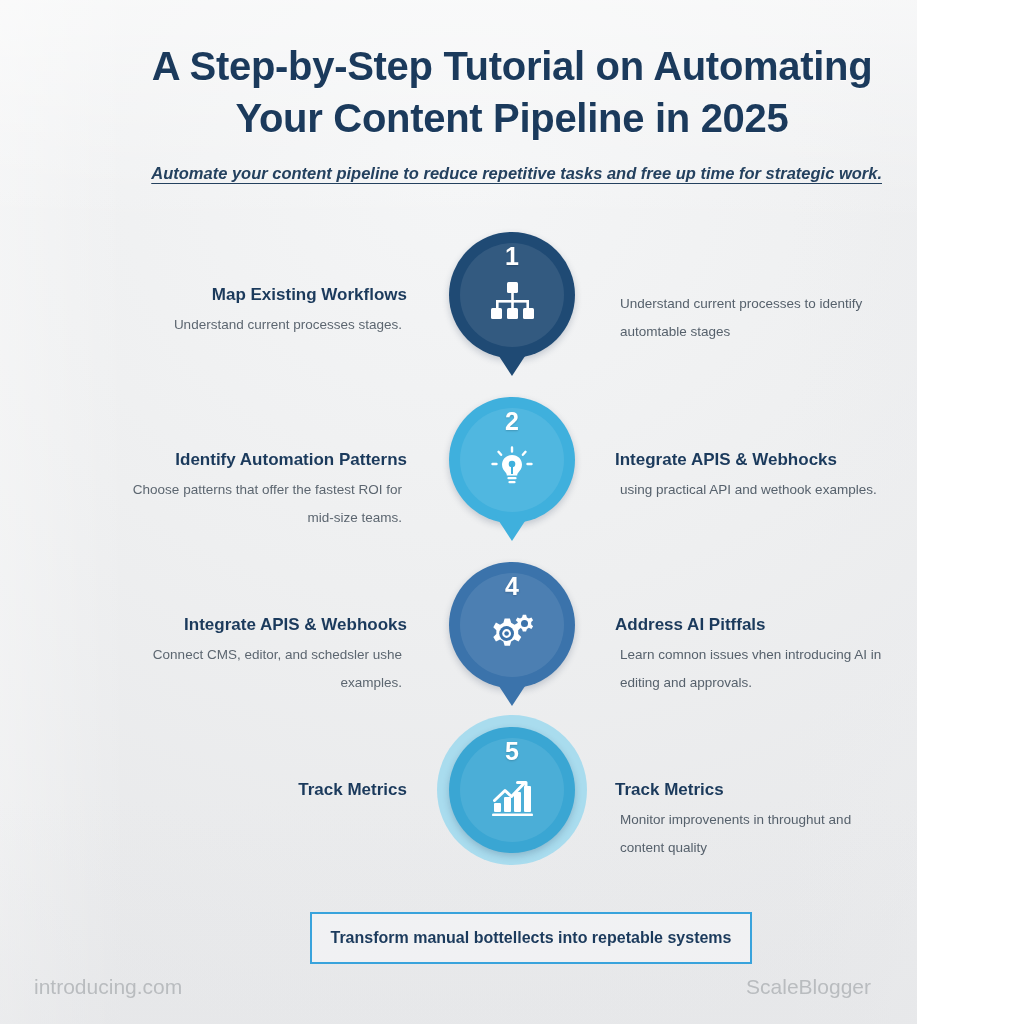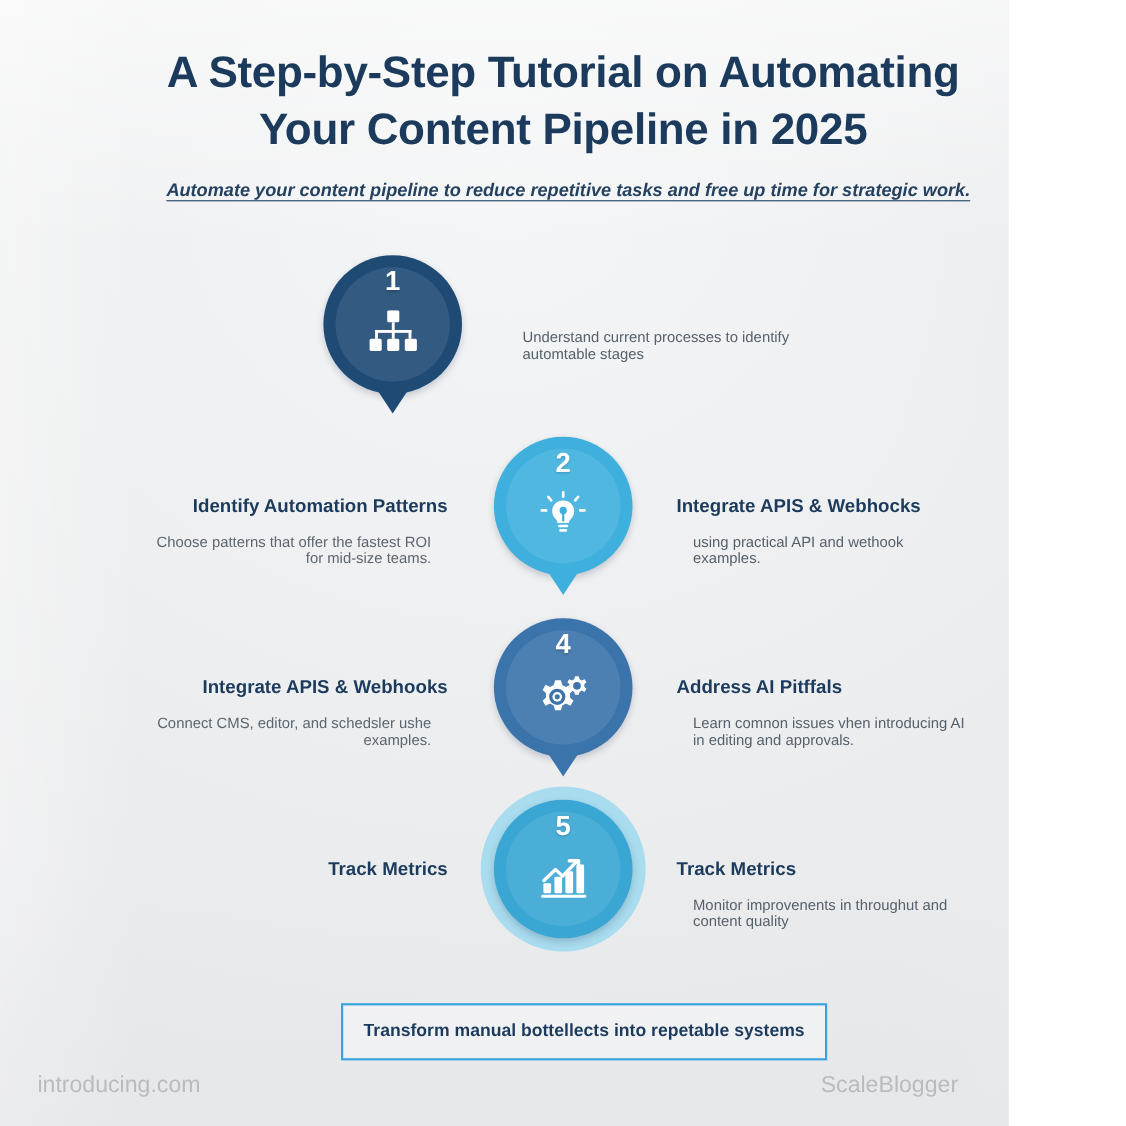--- a/index.html
+++ b/index.html
@@ -99,23 +99,23 @@
     padding-top: 52px;
   }
   .col h3 {
     margin: 0 0 6px 0;
     font-size: 17px;
     line-height: 21px;
     font-weight: bold;
     color: #1b3a5c;
   }
   .col p {
-    margin: 15px;
+    margin: 5px;
     font-size: 13.5px;
-    line-height: 15px;
+    line-height: 28px;
     color: #56616c;
   }
   .col-left p { color: #5c6670; }
 
   
   .marker-wrap {
     position: relative;
     width: 150px;
     display: flex;
     justify-content: center;
@@ -221,20 +221,24 @@
 <div id="infographic">
 
   <div class="header">
     <h1 class="title">A Step-by-Step Tutorial on Automating Your Content Pipeline in 2025</h1>
     <div class="subtitle">Automate your content pipeline to reduce repetitive tasks and free up time for strategic work.</div>
   </div>
 
   <div class="steps">
 
     <div class="step">
+      <div class="col col-left">
+        <h3>Map Existing Workflows</h3>
+        <p>Understand current processes stages.</p>
+      </div>
 
       <div class="marker-wrap">
         <div class="marker" style="background:#1f4a74; color:#1f4a74;">
           <div class="num">1</div>
           <div class="glyph">
             <svg width="46" height="40" viewBox="0 0 46 40" fill="#ffffff">
               <rect x="18" y="0" width="11" height="11" rx="1.5"></rect>
               <rect x="2" y="26" width="11" height="11" rx="1.5"></rect>
               <rect x="18" y="26" width="11" height="11" rx="1.5"></rect>
               <rect x="34" y="26" width="11" height="11" rx="1.5"></rect>

